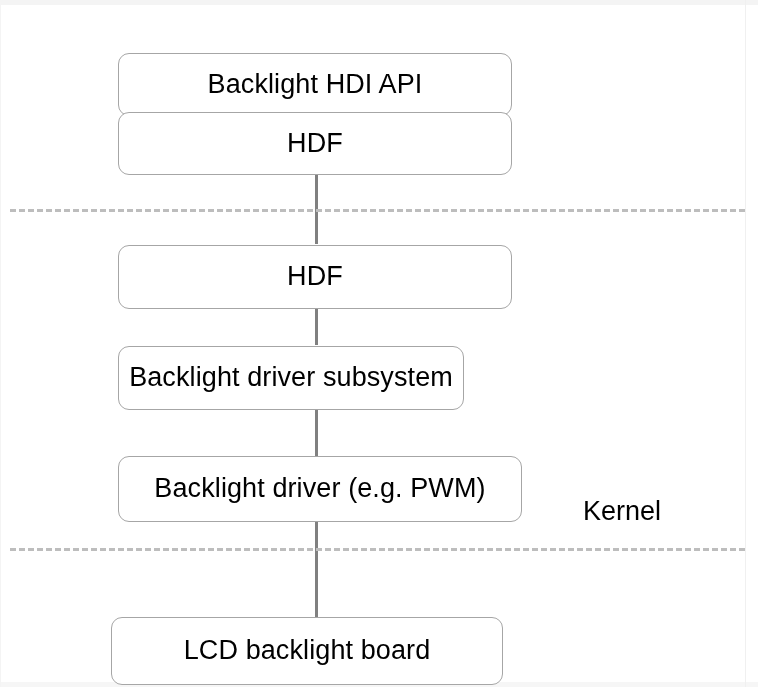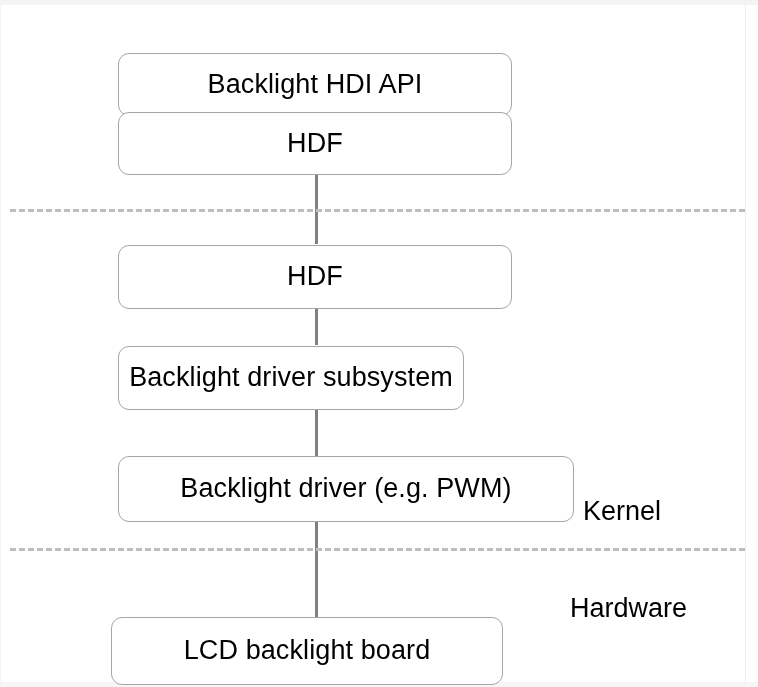--- a/index.html
+++ b/index.html
@@ -113,27 +113,26 @@
   <div class="divider" style="top:209px;"></div>
 
   <div class="node" style="left:118px; top:245px; width:394px; height:64px;">
     <span>HDF</span>
   </div>
 
   <div class="node" style="left:118px; top:346px; width:346px; height:64px;">
     <span>Backlight driver subsystem</span>
   </div>
 
-  <div class="node" style="left:118px; top:456px; width:456px; height:66px;">
+  <div class="node" style="left:118px; top:456px; width:404px; height:66px;">
     <span>Backlight driver (e.g. PWM)</span>
   </div>
 
   <div class="layer-label" style="left:583px; top:497px;">Kernel</div>
 
   <div class="divider" style="top:548px;"></div>
 
-  <div class="layer-label" style="left:570px; top:594px;">Hardware</div>
 
   <div class="node" style="left:111px; top:617px; width:392px; height:68px;">
     <span>LCD backlight board</span>
   </div>
 
 </div>
 
 </body></html>

